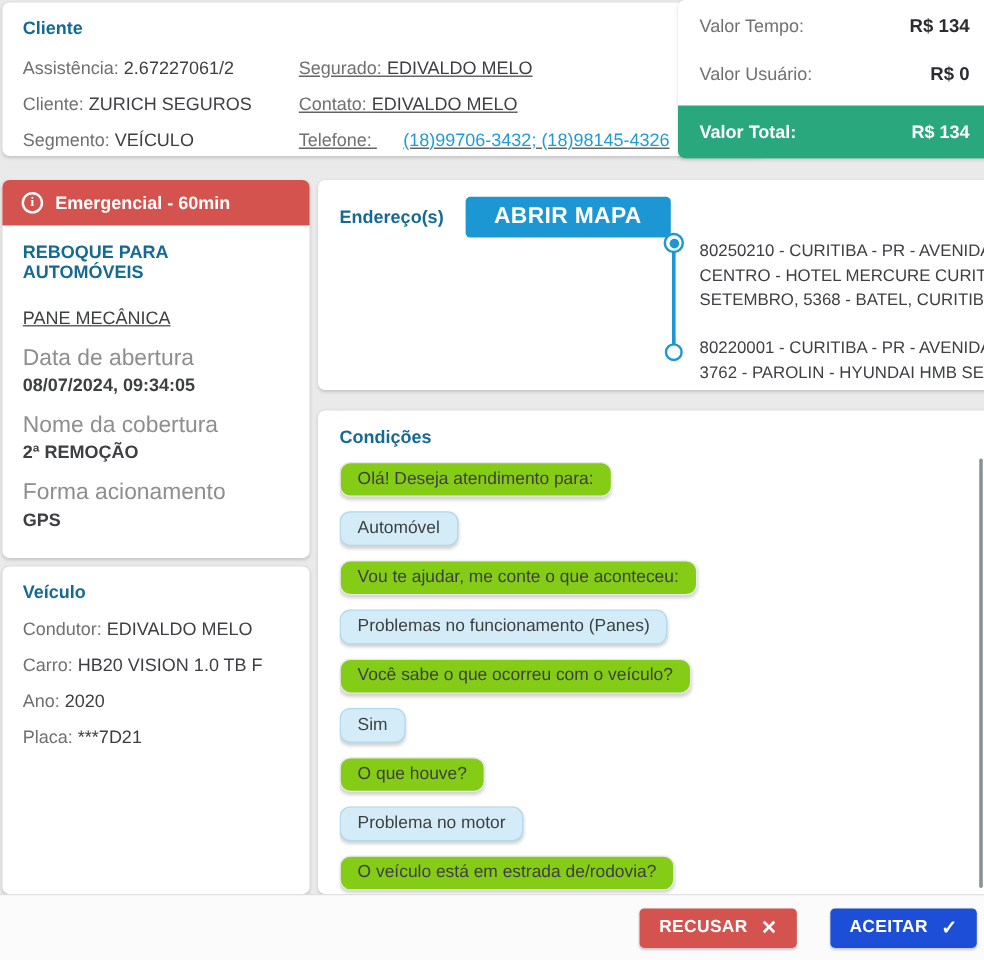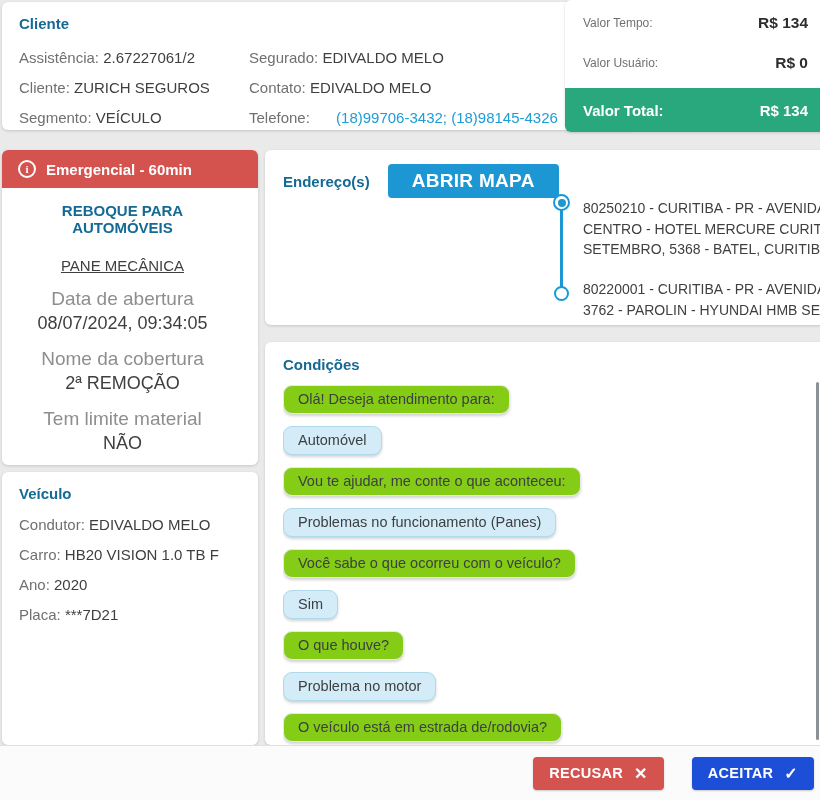--- a/index.html
+++ b/index.html
@@ -15,49 +15,49 @@
     position:absolute;
     background:#fff;
     border-radius:6px;
     box-shadow:0 1px 3px rgba(0,0,0,0.16);
   }
   .sec-title { color:#156a94; font-weight:bold; font-size:15px; }
   .lbl { color:#707070; font-size:15px; }
   .val { color:#3d3f40; font-size:15px; }
   .link { color:#1e9cd7; cursor:pointer;margin-left:22px; }
   .small-lbl { color:#8e8e8e; font-size:19px; }
-  .bold-val { color:#3d3f40; font-weight:normal; font-size:18px; }
+  .bold-val { color:#3d3f40; font-weight:bold; font-size:15px; }
 
   
   #client-card { left:2px; top:2px; width:634px; height:128px; padding:13px 0 0 17px; }
   #client-card .cols { display:flex; margin-top:3px; }
   #client-card .col1 { width:230px; }
-  #client-card .col2 { flex:1; }
+  #client-card .col2 { flex:1;text-decoration:underline; }
   .info-row { margin-top:13px; font-size:15px; white-space:nowrap; }
 
   
   #totals-card { left:565px; top:0; width:263px; height:132px; }
   .tot-row { display:flex; justify-content:space-between; align-items:center;
              padding:0 20px 0 18px; height:35px; margin-top:5px; }
-  .tot-row .lbl { font-size:12px; }
+  .tot-row .lbl { font-size:15px; }
   .tot-row .money { font-weight:bold; font-size:15.5px; color:#2b2d2e; }
   #total-bar { position:absolute; left:0; right:0; bottom:0; height:44px;
                background:#2aa87d; border-radius:0 0 6px 6px;
                display:flex; justify-content:space-between; align-items:center;
                padding:0 20px 0 18px; color:#fff; font-weight:bold; font-size:15px; }
 
   
   #service-card { left:2px; top:150px; width:256px; height:315px; }
   #emergency-banner { height:38px; background:#d5534f; border-radius:6px 6px 0 0;
         display:flex; align-items:center; padding-left:16px; gap:10px;
         color:#fff; font-weight:bold; font-size:15px; }
   .info-circle { width:18px; height:18px; border:2px solid #fff; border-radius:50%;
         display:flex; align-items:center; justify-content:center;
         font-size:11px; font-weight:bold; color:#fff; font-family:"Liberation Serif",serif; }
-  #service-card .body { padding:12px 32px 0 17px;text-align:center; }
+  #service-card .body { padding:12px 32px 0 17px; }
   .svc-name { margin-top:2px; }
   .svc-detail { margin-top:21px; font-size:15px; color:#3d3f40;text-decoration:underline; }
   .fld { margin-top:14px; }
   .fld .small-lbl { display:block; }
   .fld .bold-val { display:block; margin-top:3px; }
 
   
   #vehicle-card { left:2px; top:472px; width:256px; height:273px; padding:13px 0 0 17px; }
 
   
@@ -169,24 +169,20 @@
     <div class="svc-detail">PANE MECÂNICA</div>
     <div class="fld">
       <span class="small-lbl">Data de abertura</span>
       <span class="bold-val">08/07/2024, 09:34:05</span>
     </div>
     <div class="fld">
       <span class="small-lbl">Nome da cobertura</span>
       <span class="bold-val">2ª REMOÇÃO</span>
     </div>
     <div class="fld">
-      <span class="small-lbl">Tem limite material</span>
-      <span class="bold-val">NÃO</span>
-    </div>
-    <div class="fld">
       <span class="small-lbl">Forma acionamento</span>
       <span class="bold-val">GPS</span>
     </div>
   </div>
 </div>
 
 <div class="card" id="vehicle-card">
   <span class="sec-title">Veículo</span>
   <div class="info-row">
     <span class="lbl">Condutor:</span>

